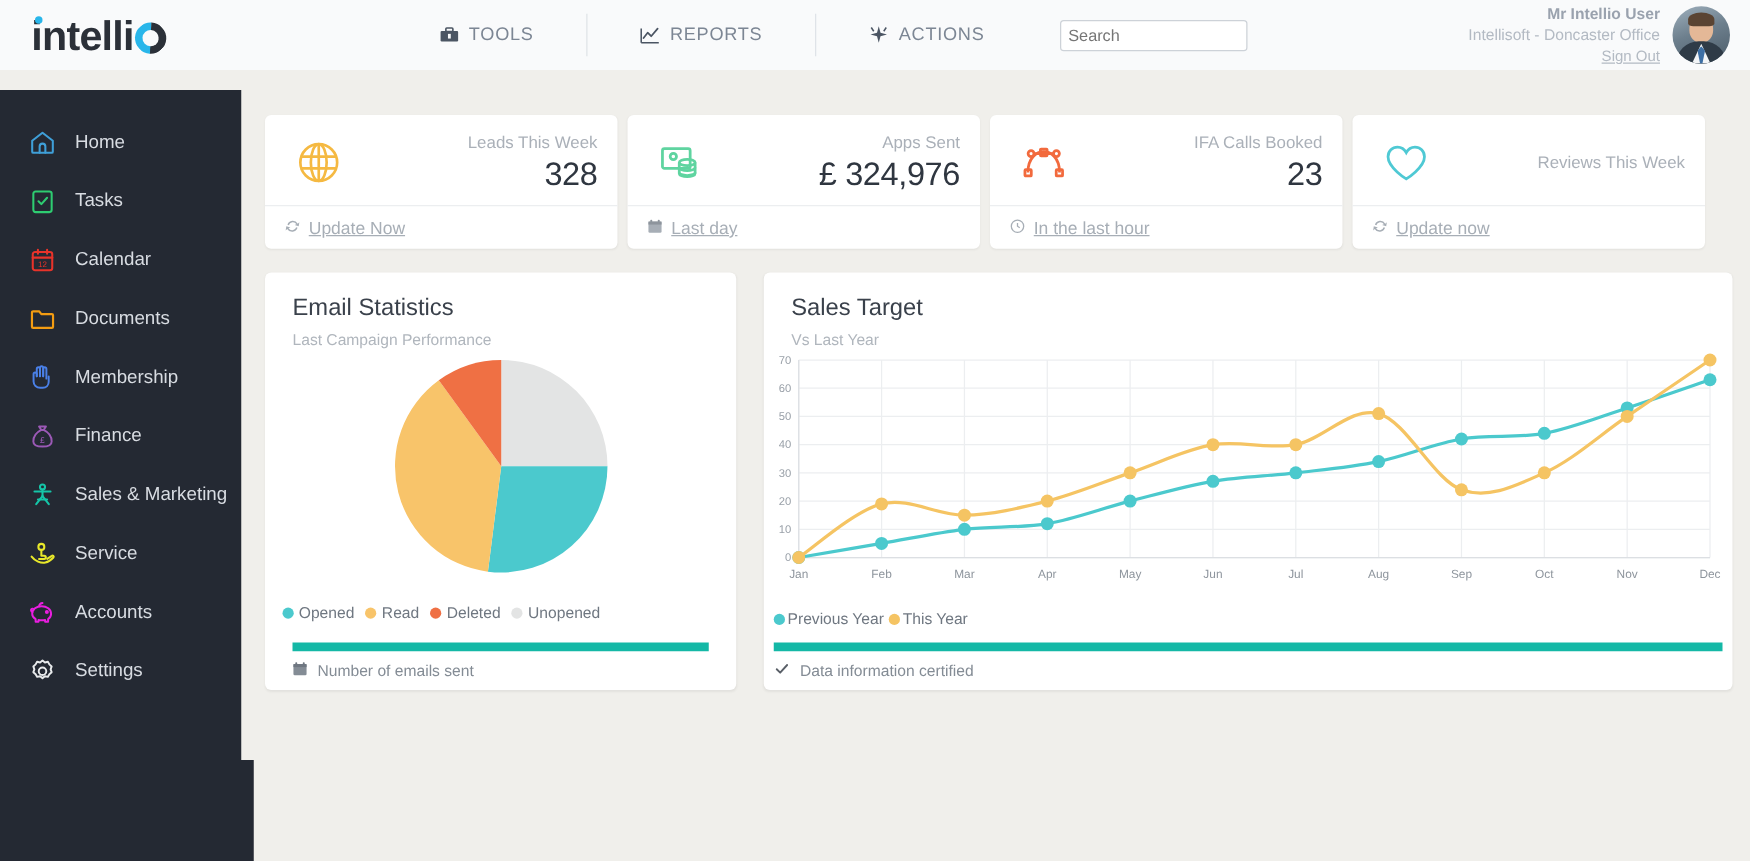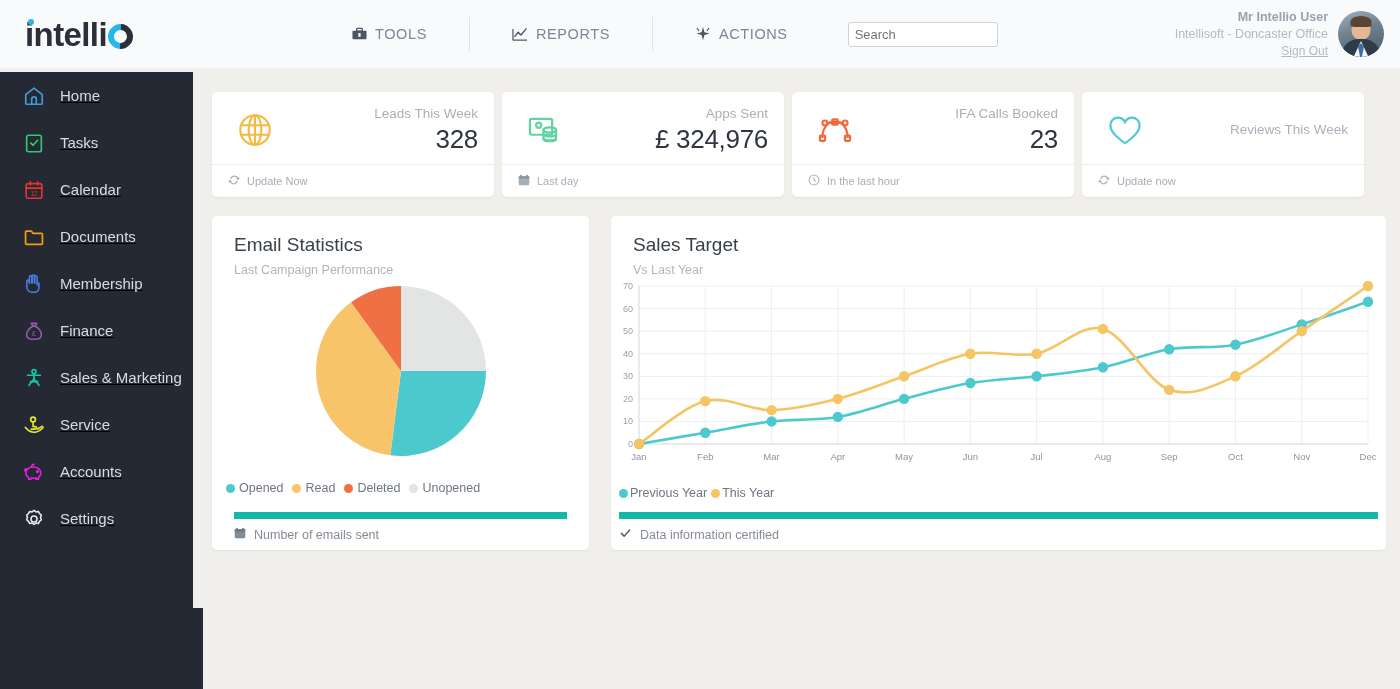--- a/index.html
+++ b/index.html
@@ -4,21 +4,21 @@
 <style>
   * { box-sizing: border-box; margin: 0; padding: 0; }
   html, body {
     width: 1400px; height: 689px;
     overflow: hidden;
     font-family: "Liberation Sans", sans-serif;
     background: #f0efeb;
   }
   
   .topbar {
-    position: absolute; top: 0; left: 0; width: 1400px; height: 68px;
+    position: absolute; top: 0; left: 0; width: 1400px; height: 56px;
     background: #f9fafb;
     display: flex; align-items: center;
   }
   .logo-wrap { width: 193px; display: flex; align-items: center; padding-left: 25px; }
   .logo-text {
     font-size: 33px; font-weight: bold; color: #2b3038;
     letter-spacing: -0.6px; line-height: 1;
     position: relative; display: inline-block;
   }
   .logo-dot {
@@ -77,21 +77,21 @@
     width:15px; height:16px; background:#f2f4f6; clip-path: polygon(50% 0,100% 100%,0 100%);
   }
   .avatar .tie {
     position:absolute; left:50%; bottom:0; transform:translateX(-50%);
     width:6px; height:14px; background:#3d6fa5; clip-path: polygon(50% 0,100% 25%,65% 100%,35% 100%,0 25%);
   }
   
   .sidebar {
     position: absolute; left: 0; top: 72px; width: 203px; height: 617px;
     background: #242933;
-    text-decoration: underline;
+    padding-top: 18px;
   }
   .side-item {
     display: flex; align-items: center; gap: 14px;
     height: 47px; padding-left: 22px; cursor: pointer;
     color: #d8dce2; font-size: 15px;
   }
   .side-item .ico { width: 24px; height: 24px; display:flex; align-items:center; justify-content:center; flex:none;}
   
   .main { position: absolute; left: 193px; top: 72px; width: 1207px; height: 536px; background: #f0efeb; }
   .stats-row { display: flex; gap: 8px; padding: 20px 7px 0 19px; }
@@ -99,21 +99,21 @@
     width: 282px; background: #fff; border-radius: 5px;
     box-shadow: 0 1px 2px rgba(0,0,0,0.06);
   }
   .stat-top { display: flex; align-items: center; padding: 14px 16px 10px 16px; height: 72px; }
   .stat-ico { width: 54px; flex: none; display:flex; align-items:center; justify-content:center;}
   .stat-meta { flex: 1; text-align: right; }
   .stat-label { font-size: 13.5px; color: #aab0b8; line-height: 1.3; }
   .stat-value { font-size: 26px; color: #2f3640; letter-spacing: -0.3px; margin-top: 1px;}
   .stat-foot {
     border-top: 1px solid #eceef0; padding: 9px 16px; display:flex; align-items:center; gap:7px;
-    font-size: 11px; color: #a7aeb6;
+    font-size: 14px; color: #a7aeb6; text-decoration: underline;
   }
   
   .panels { display: flex; gap: 22px; padding: 19px 7px 0 19px; }
   .panel { background: #fff; border-radius: 5px; box-shadow: 0 1px 2px rgba(0,0,0,0.06); }
   .panel-email { width: 377px; height: 334px; position: relative; }
   .panel-sales { width: 775px; height: 334px; position: relative; }
   .panel-title { font-size: 19px; color: #3a414b; padding: 18px 0 0 22px; font-weight: normal;}
   .panel-sub { font-size: 12.5px; color: #b0b6bd; padding: 7px 0 0 22px; }
   .legend-row {
     position: absolute; display: flex; align-items: center; gap: 9px;

